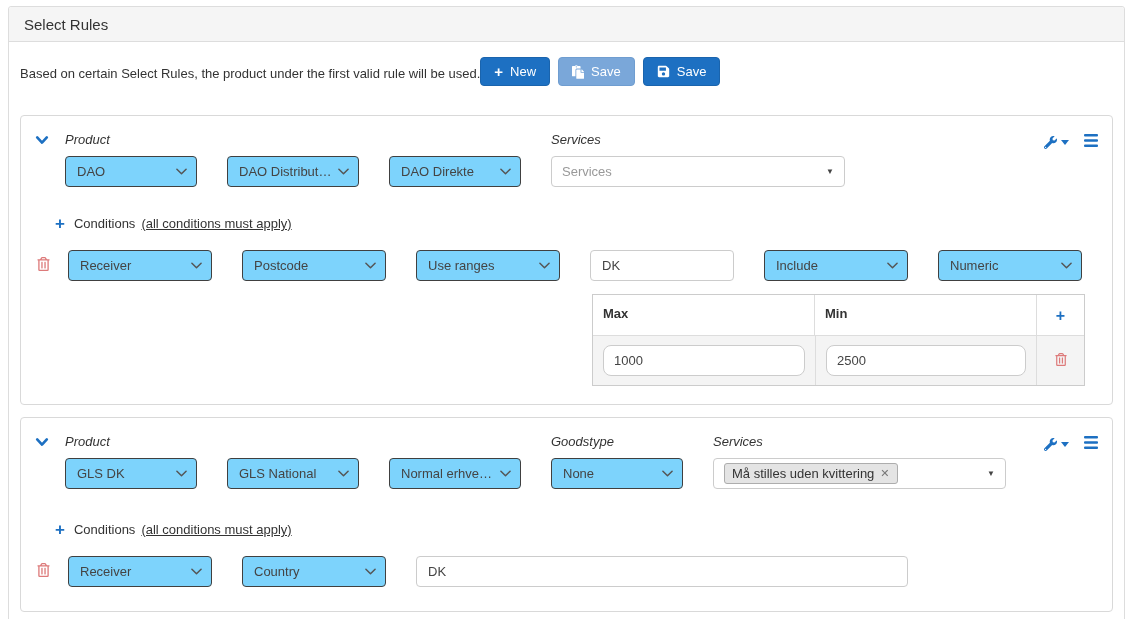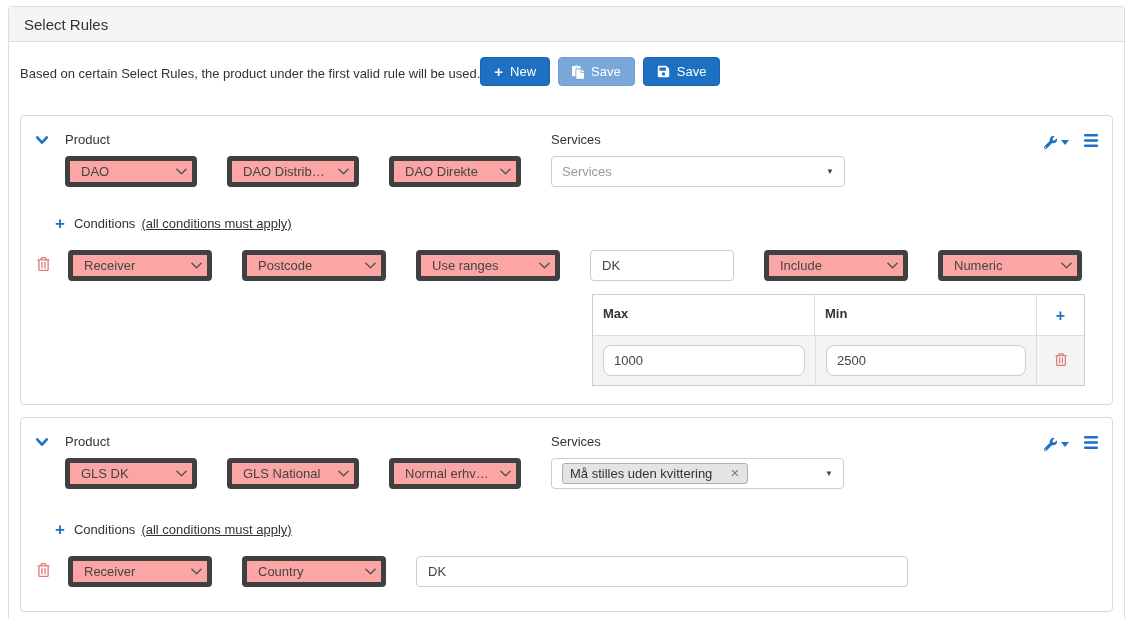--- a/index.html
+++ b/index.html
@@ -20,36 +20,36 @@
   .btn-primary { background: #1d70c2; border-color: #1a64ad; }
   .btn-paste { background: #7aa7d9; border-color: #6f9dd0; }
   .btn .plus-glyph { font-size: 15px; font-weight: 700; line-height: 1; }
 
   .rule-card { border: 1px solid #d9d9d9; border-radius: 4px; background: #fff; }
   .rule-card + .rule-card { margin-top: 12px; }
 
   .prod-row { display: flex; align-items: flex-start; padding: 16px 14px 0 14px; }
   .toggle-cell { width: 30px; padding-top: 1px; }
   .fgroup { margin-right: 30px; }
-  .flabel { display: block; font-size: 13px; color: #333; margin-bottom: 9px; height: 15px; white-space: nowrap; }
+  .flabel { display: block; font-size: 13px; color: #333; margin-bottom: 9px; height: 15px; white-space: nowrap; font-style: italic; }
   .flabel.empty { visibility: hidden; }
 
   .sel { position: relative; display: inline-block; height: 31px; }
-  .sel select { width: 100%; height: 31px; border: 5px solid #404040; border-radius: 4px; background: #fca5a5;
+  .sel select { width: 100%; height: 31px; border: 1px solid #404040; border-radius: 4px; background: #7dd3fc;
     -webkit-appearance: none; appearance: none; padding: 0 26px 0 11px; font-size: 13px; color: #444;
     font-family: inherit; white-space: nowrap; overflow: hidden; text-overflow: ellipsis; }
   .sel .selcaret { position: absolute; right: 10px; top: 12px; pointer-events: none; }
   .w132 { width: 132px; } .w144 { width: 144px; }
 
   .ms { height: 31px; border: 1px solid #ccc; border-radius: 4px; background: #fff;
     display: flex; align-items: center; padding: 0 10px; cursor: pointer; }
   .ms .ph { color: #999; font-size: 13px; flex: 1; }
   .ms .tags { flex: 1; display: flex; }
   .ms .tri { color: #444; font-size: 8px; }
-  .tag { display: inline-flex; align-items: center; gap: 18px; background: #e4e4e4; border: 1px solid #adadad;
+  .tag { display: inline-flex; align-items: center; gap: 6px; background: #e4e4e4; border: 1px solid #adadad;
     border-radius: 3px; padding: 2px 7px; font-size: 13px; color: #333; }
   .tag .x { color: #777; font-weight: 700; font-size: 11px; cursor: pointer; }
 
   .card-icons { margin-left: auto; display: flex; align-items: center; gap: 15px; padding-top: 1px; }
   .wrench-btn { display: inline-flex; align-items: center; gap: 4px; cursor: pointer; }
 
   .cond-head { display: flex; align-items: center; margin: 28px 14px 0 34px; }
   .cond-head .plus-glyph { color: #1d70c2; font-size: 17px; font-weight: 700; line-height: 1; margin-right: 9px; }
   .cond-head .cond-label { font-size: 13px; color: #333; margin-right: 6px; }
   .cond-head .cond-note { font-size: 13px; color: #333; text-decoration: underline; }
@@ -282,20 +282,31 @@
           <span class="sel w132">
             <select>
                 <option>Normal erhvervspakke</option>
               </select>
             <svg class="selcaret" width="11" height="7" viewBox="0 0 12 7">
                 <path d="M1 1l5 5 5-5" fill="none" stroke="#555" stroke-width="1.6" stroke-linecap="round" stroke-linejoin="round"></path>
               </svg>
           </span>
         </div>
         <div class="fgroup">
+          <span class="flabel">Goodstype</span>
+          <span class="sel w132">
+            <select>
+                <option>None</option>
+              </select>
+            <svg class="selcaret" width="11" height="7" viewBox="0 0 12 7">
+                <path d="M1 1l5 5 5-5" fill="none" stroke="#555" stroke-width="1.6" stroke-linecap="round" stroke-linejoin="round"></path>
+              </svg>
+          </span>
+        </div>
+        <div class="fgroup">
           <span class="flabel">Services</span>
           <div class="ms" style="width:293px">
             <span class="tags">
               <span class="tag">
                 <span>Må stilles uden kvittering</span>
                 <span class="x">✕</span>
               </span>
             </span>
             <span class="tri">▼</span>
           </div>

